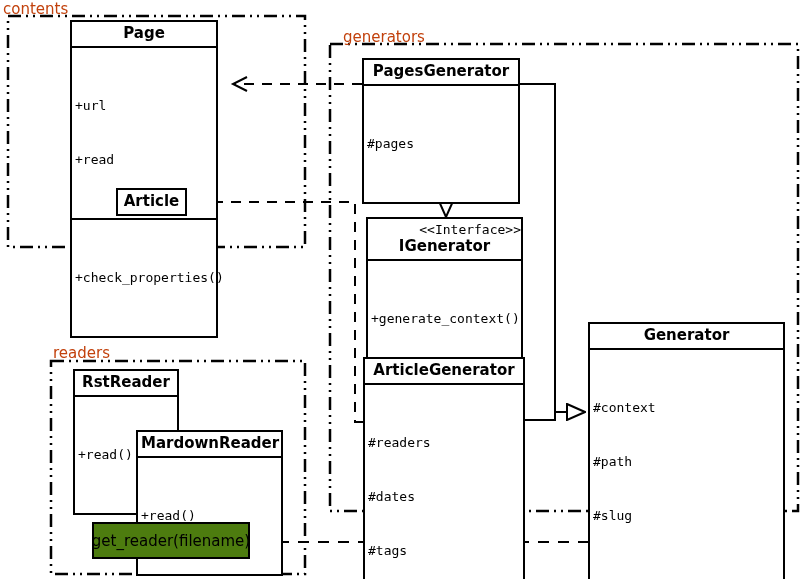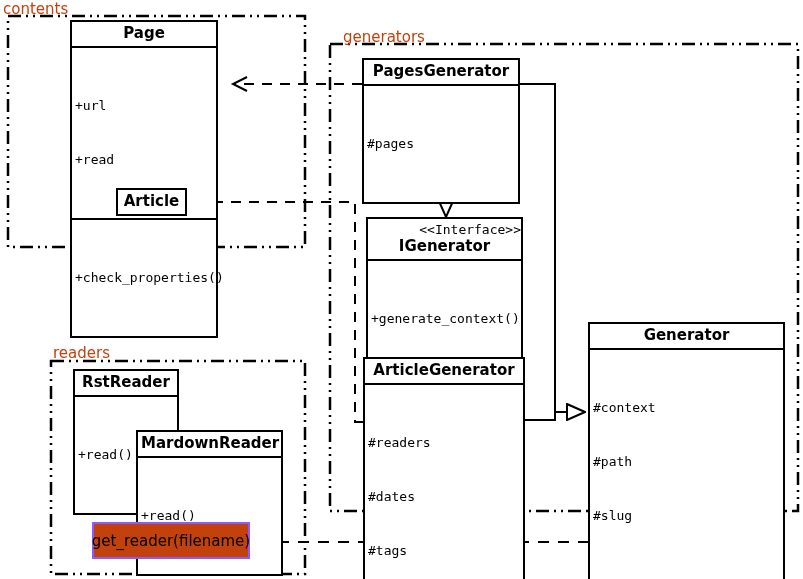--- a/index.html
+++ b/index.html
@@ -24,21 +24,21 @@
   .cls .stereo {
     font:13px/15px "DejaVu Sans Mono", monospace; text-align:right;
     padding-top:3px; white-space:nowrap;
   }
   .cls .stereo + .name { padding-top:0; }
   .cls .sec {
     border-top:2px solid #000; padding:12px 3px; white-space:pre;
   }
   .cls .sec div { font:13px/16px "DejaVu Sans Mono", monospace; white-space:pre; }
   .plainbox {
-    position:absolute; z-index:2; background:#c2410c; border:2px solid #8b5cf6;
+    position:absolute; z-index:2; background:#4d7c0f; border:2px solid #000000;
     box-sizing:border-box; display:flex; align-items:center; justify-content:center;
     font:15px "DejaVu Sans", sans-serif; white-space:nowrap;
   }
 </style>
 </head>
 <body>
 
 <div id="stage">
 
   <svg id="wires" width="803" height="579" viewBox="0 0 803 579">

